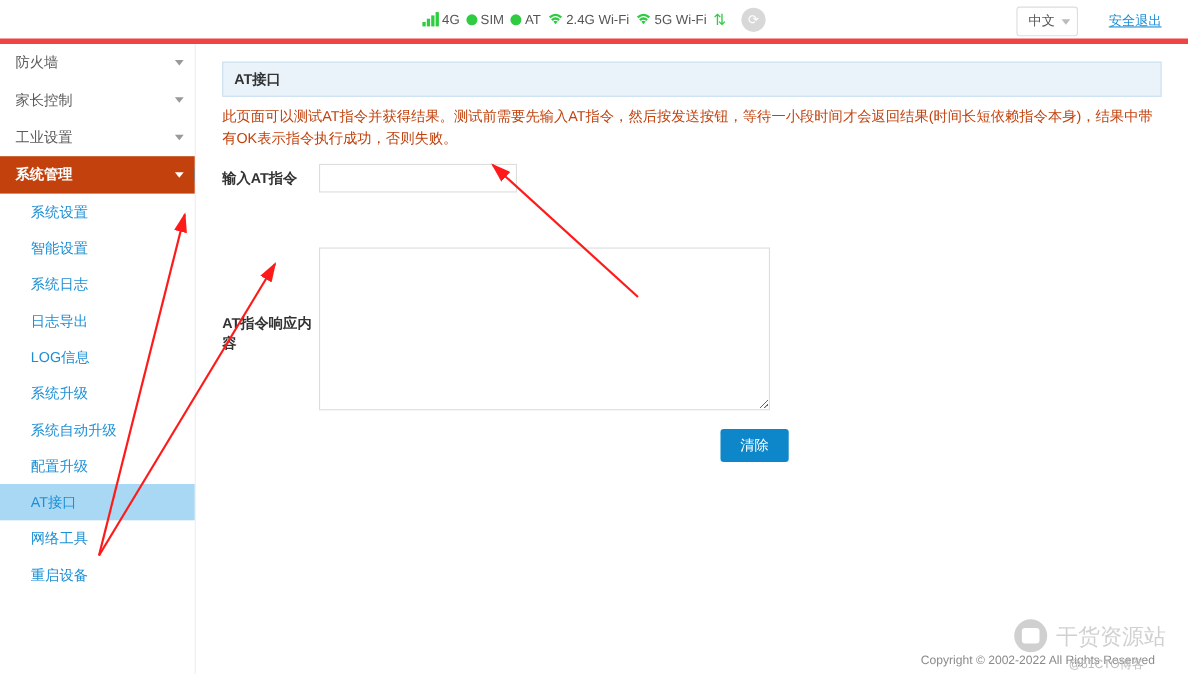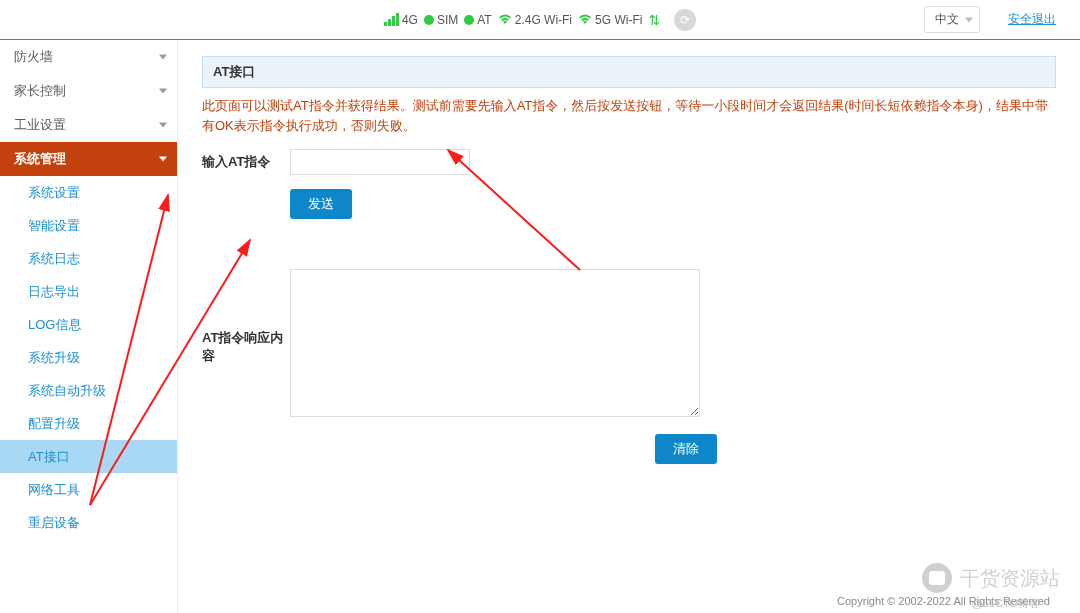--- a/index.html
+++ b/index.html
@@ -1,18 +1,18 @@
 <!DOCTYPE html>
 <html><head>
 <meta charset="utf-8">
 <style>
 * { box-sizing: border-box; margin: 0; padding: 0; }
 body { font-family: "Microsoft YaHei", Arial, sans-serif; font-size: 13px; color: #333; background: #fff; width: 1080px; height: 613px; position: relative; overflow: hidden; }
 
-.topbar { height: 40px; display: flex; align-items: center; justify-content: center; position: relative; border-bottom: 1px solid #ef4444; }
+.topbar { height: 40px; display: flex; align-items: center; justify-content: center; position: relative; border-bottom: 5px solid #ef4444; }
 .status-group { display: flex; align-items: center; gap: 6px; }
 .status-item { display: flex; align-items: center; gap: 3px; font-size: 12px; color: #555; }
 .signal-bars { display: inline-flex; align-items: flex-end; gap: 1px; }
 .signal-bars span { width: 3px; background: #2ecc40; display: inline-block; }
 .signal-bars span:nth-child(1){height:4px} .signal-bars span:nth-child(2){height:7px} .signal-bars span:nth-child(3){height:10px} .signal-bars span:nth-child(4){height:13px}
 .dot { width: 10px; height: 10px; border-radius: 50%; display: inline-block; }
 .dot.green { background: #2ecc40; }
 .wifi-icon { color: #2ecc40; font-size: 14px; }
 .updown-icon { color: #2ecc40; font-size: 14px; }
 .gray-circle { width: 22px; height: 22px; border-radius: 50%; background: #d8d8d8; display: inline-flex; align-items: center; justify-content: center; color: #fff; font-size: 12px; margin-left: 8px; }
@@ -123,24 +123,20 @@
   </div>
 
   <div class="content">
     <div class="panel-title">AT接口</div>
     <div class="panel-desc">此页面可以测试AT指令并获得结果。测试前需要先输入AT指令，然后按发送按钮，等待一小段时间才会返回结果(时间长短依赖指令本身)，结果中带有OK表示指令执行成功，否则失败。</div>
 
     <div class="form-row">
       <div class="form-label">输入AT指令</div>
       <div class="form-control"><input class="text-input" type="text" style=""></div>
     </div>
-    <div class="form-row">
-      <div class="form-label"></div>
-      <div class="form-control"><button class="btn">发送</button></div>
-    </div>
 
     <div style="height:36px"></div>
 
     <div class="form-row" style="align-items:center;">
       <div class="form-label">AT指令响应内容</div>
       <div class="form-control"><textarea class="textarea" style=""></textarea></div>
     </div>
     <div class="btn-row">
       <button class="btn btn-clear">清除</button>
     </div>

